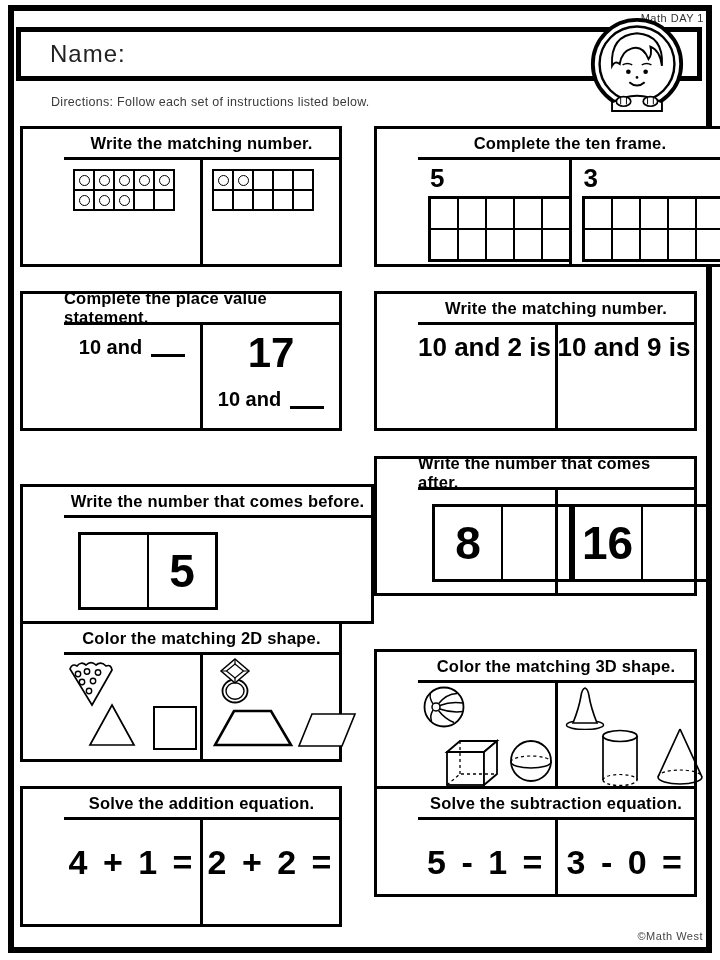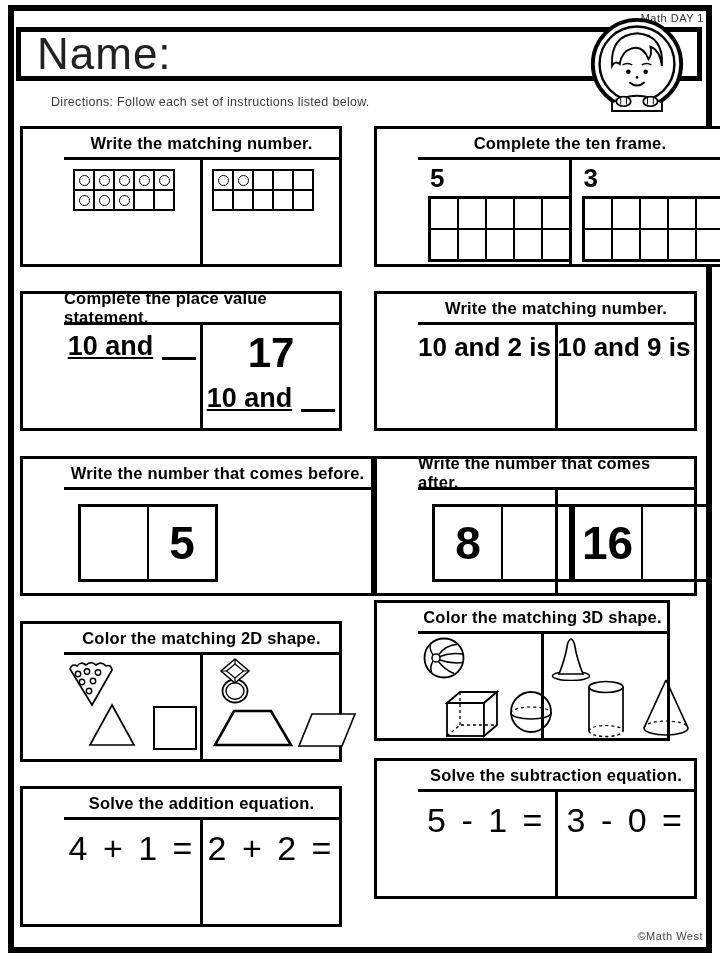--- a/index.html
+++ b/index.html
@@ -5,22 +5,22 @@
   * { box-sizing: border-box; margin: 0; padding: 0; }
   html,body { width: 720px; height: 960px; background: #fff; overflow: hidden;
     font-family: "Liberation Sans", sans-serif; color: #000; }
   .page { position: absolute; inset: 0; width: 720px; height: 960px; background: #fff; }
   .page-frame { position: absolute; left: 8px; top: 5px; right: 8px; bottom: 7px;
     border: 6px solid #000; pointer-events: none; }
   .corner-tag { position: absolute; top: 12px; right: 16px; font-size: 11px;
     font-weight: 300; color: #333; letter-spacing: .5px; }
   .name-box { position: absolute; left: 16px; top: 27px; width: 686px; height: 54px;
     border: 5px solid #000; background: #fff; display: flex; align-items: center; }
-  .name-label { font-size: 44px; font-weight: 300; color: #222; letter-spacing: 1px;
-    padding-left: 16px; }
+  .name-label { font-size: 24px; font-weight: 300; color: #222; letter-spacing: 1px;
+    padding-left: 29px; }
   .badge { position: absolute; left: 589px; top: 16px; width: 96px; height: 94px; z-index: 3; }
   .directions { position: absolute; left: 17px; top: 95px; font-size: 12.5px;
     font-weight: 300; color: #3a3a3a; letter-spacing: .3px; margin-left: 34px; }
   .credit { position: absolute; top: 930px; right: 17px; font-size: 11px;
     font-weight: 300; color: #444; letter-spacing: .5px; }
 
   .box { position: absolute; border: 3px solid #000; background: #fff;
     display: flex; flex-direction: column; padding-left: 41px; }
   .box-title { height: 31px; border-bottom: 3px solid #000; display: flex;
     align-items: center; justify-content: center; font-size: 16.5px; font-weight: 700;
@@ -36,32 +36,32 @@
   .tenframe.big { grid-template-columns: repeat(5,28px); grid-auto-rows: 31px;
     margin: 3px 0 0 10px; border: 2px solid #000; }
   .tf-cell { border: 1px solid #000; display: flex; align-items: center; justify-content: center; }
   .tenframe.big .tf-cell { border: 1.5px solid #000; }
   .tf-dot { width: 11px; height: 11px; border: 1.7px solid #000; border-radius: 50%; }
   .cell-num { font-size: 26px; font-weight: 700; margin: 4px 0 0 12px; line-height: 1.1; }
 
   
   .pv-num { font-size: 42px; font-weight: 700; text-align: center; margin-top: 4px; line-height: 1.15; }
   .pv-statement { display: flex; justify-content: center; align-items: flex-end;
-    gap: 9px; margin-top: 8px; font-size: 27px; font-weight: 700; line-height: 1; text-decoration: underline; }
+    gap: 9px; margin-top: 8px; font-size: 20px; font-weight: 700; line-height: 1; }
   .pv-blank { width: 34px; height: 24px; border-bottom: 3.5px solid #000; }
 
   .prompt { font-size: 26px; font-weight: 700; margin-top: 7px; }
 
   
   .nf { width: 140px; height: 78px; border: 3.5px solid #000; margin: 14px 0 0 14px; display: flex; }
   .nf-half { flex: 1; display: flex; align-items: center; justify-content: center;
     font-size: 46px; font-weight: 700; line-height: 1; }
   .nf-half + .nf-half { border-left: 2.5px solid #000; }
 
-  .equation { font-size: 34px; font-weight: 400; text-align: center; margin-top: 9px;
+  .equation { font-size: 34px; font-weight: 700; text-align: center; margin-top: 23px;
     letter-spacing: 3px; white-space: nowrap; }
 
   .shape { position: absolute; }
   .shape svg { display: block; width: 100%; height: 100%; }
 </style>
 </head>
 <body>
 
 <div class="page">
   <div class="page-frame"></div>
@@ -206,21 +206,21 @@
     <div class="box-body">
       <div class="cell">
         <div class="prompt">10 and 2 is</div>
       </div>
       <div class="cell">
         <div class="prompt">10 and 9 is</div>
       </div>
     </div>
   </section>
 
-  <section class="box" style="left:20px;top:456px;width:354px;height:140px">
+  <section class="box" style="left:20px;top:484px;width:354px;height:140px">
     <div class="box-title">Write the number that comes before.</div>
     <div class="box-body">
       <div class="cell">
         <div class="nf">
           <div class="nf-half"></div>
           <div class="nf-half">5</div>
         </div>
       </div>
     </div>
   </section>
@@ -286,21 +286,21 @@
         </div>
         <div class="shape" style="left:94px;top:57px;width:60px;height:36px">
           <svg viewBox="0 0 60 36">
               <polygon points="15,2 58,2 45,34 2,34" fill="#fff" stroke="#000" stroke-width="1.6"></polygon>
             </svg>
         </div>
       </div>
     </div>
   </section>
 
-  <section class="box" style="left:374px;top:600px;width:296px;height:141px">
+  <section class="box" style="left:374px;top:649px;width:323px;height:141px">
     <div class="box-title">Color the matching 3D shape.</div>
     <div class="box-body">
       <div class="cell">
         <div class="shape" style="left:5px;top:3px;width:42px;height:42px">
           <svg viewBox="0 0 42 42">
             <circle cx="21" cy="21" r="19.5" fill="#fff" stroke="#000" stroke-width="1.8"></circle>
             <circle cx="13" cy="21" r="4" fill="#fff" stroke="#000" stroke-width="1.5"></circle>
             <path d="M15.5,17.8 Q23,8 34,7.5 M16.8,19.5 Q28,15 40,17 M16.8,23 Q28,27 40,25.5 M15.5,24.5 Q22,33 31,36.5 M10,17.8 Q6,12 7.5,7 M10,24.2 Q6.5,30 8.5,35" fill="none" stroke="#000" stroke-width="1.5"></path>
           </svg>
         </div>
@@ -351,21 +351,21 @@
     <div class="box-body">
       <div class="cell">
         <div class="equation">4 + 1 =</div>
       </div>
       <div class="cell">
         <div class="equation">2 + 2 =</div>
       </div>
     </div>
   </section>
 
-  <section class="box" style="left:374px;top:758px;width:323px;height:141px">
+  <section class="box" style="left:374px;top:786px;width:323px;height:111px">
     <div class="box-title">Solve the subtraction equation.</div>
     <div class="box-body">
       <div class="cell">
         <div class="equation">5 - 1 =</div>
       </div>
       <div class="cell">
         <div class="equation">3 - 0 =</div>
       </div>
     </div>
   </section>

